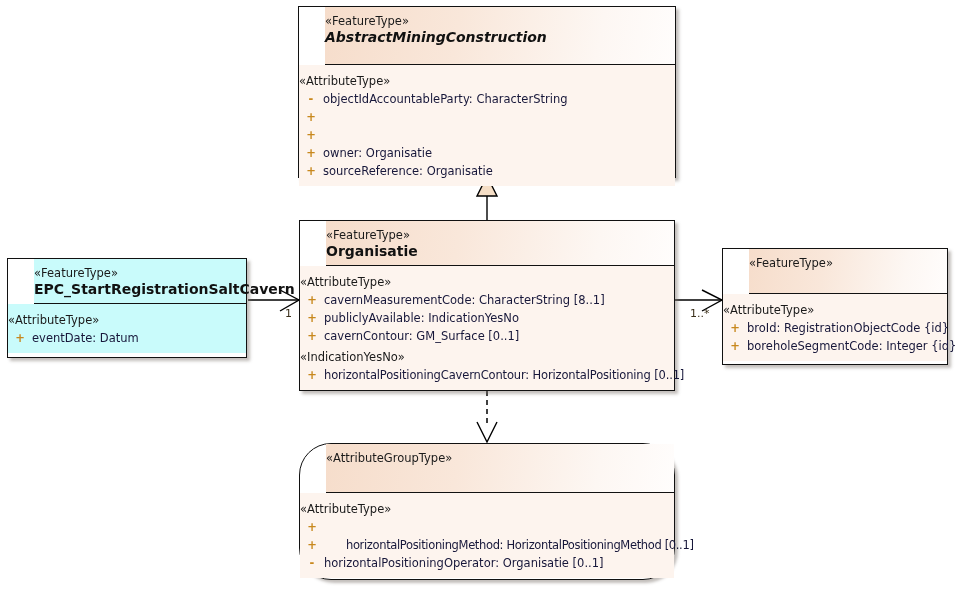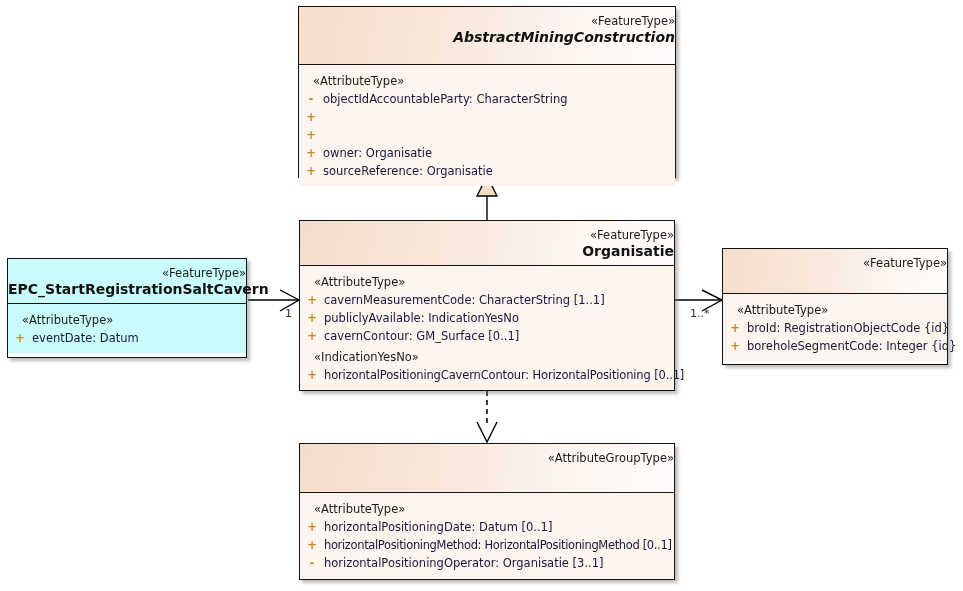--- a/index.html
+++ b/index.html
@@ -5,35 +5,35 @@
   html,body{margin:0;padding:0;background:#ffffff;}
   body{width:963px;height:591px;position:relative;overflow:hidden;
        font-family:"DejaVu Sans","Liberation Sans",sans-serif;}
 
   .canvas{position:absolute;left:0;top:0;width:963px;height:591px;}
 
   
   .cls{position:absolute;box-sizing:border-box;border:1.6px solid #111;
        box-shadow:3px 3px 3px rgba(120,110,105,.45);}
   .cls .hdr{box-sizing:border-box;border-bottom:1.6px solid #111;
-            text-align:right;padding-top:7px;}
+            text-align:left;padding-top:7px;margin-left:26px;}
   .cls .body{box-sizing:border-box;padding:8px 0 6px 0;}
 
   
   .peach .hdr{background:linear-gradient(100deg,#f6ddcb 0%,#f9e7da 38%,#fdf7f3 78%,#fffdfc 100%);}
   .peach .body{background:#fdf4ee;}
   
   .cyan .hdr{background:#c9fbfb;}
   .cyan .body{background:#c9fbfb;}
 
   .stereo{font-size:11.5px;color:#1a1a1a;line-height:15px;}
   .cname{font-size:14px;font-weight:bold;color:#111;line-height:16px;padding-bottom:6px;}
   .cname.abstract{font-style:italic;}
 
-  .grp{font-size:11.5px;color:#1a1a1a;line-height:17px;padding-left:14px;}
+  .grp{font-size:11.5px;color:#1a1a1a;line-height:17px;}
   .grp.second{padding-top:4px;}
 
   .attr{display:flex;align-items:baseline;line-height:18px;font-size:11.5px;}
   .attr .vis{width:24px;text-align:center;color:#c8881e;font-weight:bold;flex:0 0 24px;}
   .attr .txt{color:#17173a;white-space:nowrap;}
 
   .mult{position:absolute;font-size:11px;color:#3a2f1a;}
 
   svg.ov{position:absolute;left:0;top:0;width:963px;height:591px;overflow:visible;}
 </style>
@@ -98,21 +98,21 @@
 
   <div class="cls peach" style="left:299px;top:220px;width:376px;height:171px;">
     <div class="hdr" style="height:45px;">
       <div class="stereo">«FeatureType»</div>
       <div class="cname">Organisatie</div>
     </div>
     <div class="body">
       <div class="grp">«AttributeType»</div>
       <div class="attr">
         <span class="vis">+</span>
-        <span class="txt">cavernMeasurementCode: CharacterString [1..1]</span>
+        <span class="txt">cavernMeasurementCode: CharacterString [8..1]</span>
       </div>
       <div class="attr">
         <span class="vis">+</span>
         <span class="txt">publiclyAvailable: IndicationYesNo</span>
       </div>
       <div class="attr">
         <span class="vis">+</span>
         <span class="txt">cavernContour: GM_Surface [0..1]</span>
       </div>
       <div class="grp second">«IndicationYesNo»</div>
@@ -147,34 +147,33 @@
         <span class="vis">+</span>
         <span class="txt">broId: RegistrationObjectCode {id}</span>
       </div>
       <div class="attr">
         <span class="vis">+</span>
         <span class="txt">boreholeSegmentCode: Integer {id}</span>
       </div>
     </div>
   </div>
 
-  <div class="cls peach" style="left:299px;top:443px;width:376px;height:137px;">
+  <div class="cls peach" style="left:299px;top:443px;width:376px;height:137px;border-radius:32px;">
     <div class="hdr" style="height:49px;">
       <div class="stereo">«AttributeGroupType»</div>
     </div>
     <div class="body">
       <div class="grp">«AttributeType»</div>
       <div class="attr">
         <span class="vis">+</span>
-        <span class="txt">horizontalPositioningDate: Datum [0..1]</span>
       </div>
       <div class="attr">
         <span class="vis">+</span>
-        <span class="txt" style="letter-spacing:-0.35px;">horizontalPositioningMethod: HorizontalPositioningMethod [0..1]</span>
+        <span class="txt" style="letter-spacing:-0.35px;margin-left:22px;">horizontalPositioningMethod: HorizontalPositioningMethod [0..1]</span>
       </div>
       <div class="attr">
         <span class="vis">-</span>
-        <span class="txt">horizontalPositioningOperator: Organisatie [3..1]</span>
+        <span class="txt">horizontalPositioningOperator: Organisatie [0..1]</span>
       </div>
     </div>
   </div>
 
 </div>
 
 </body></html>

